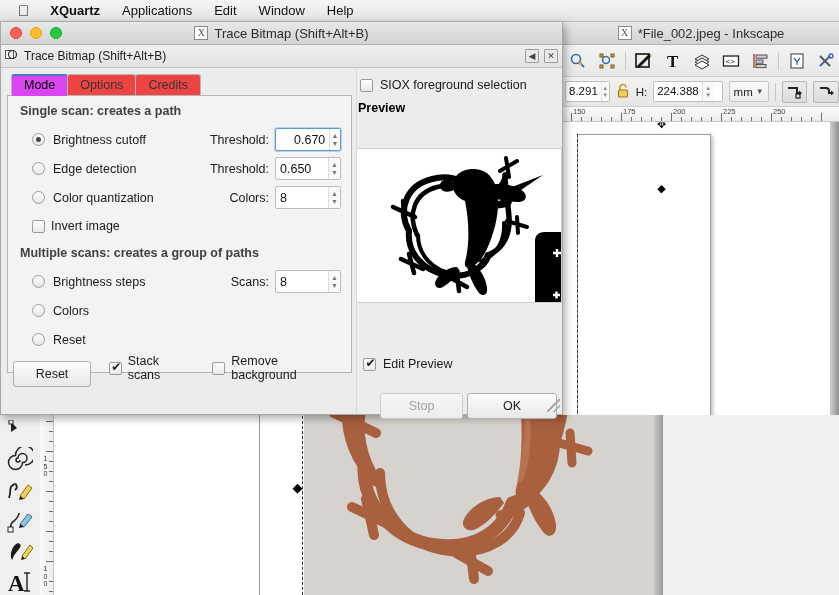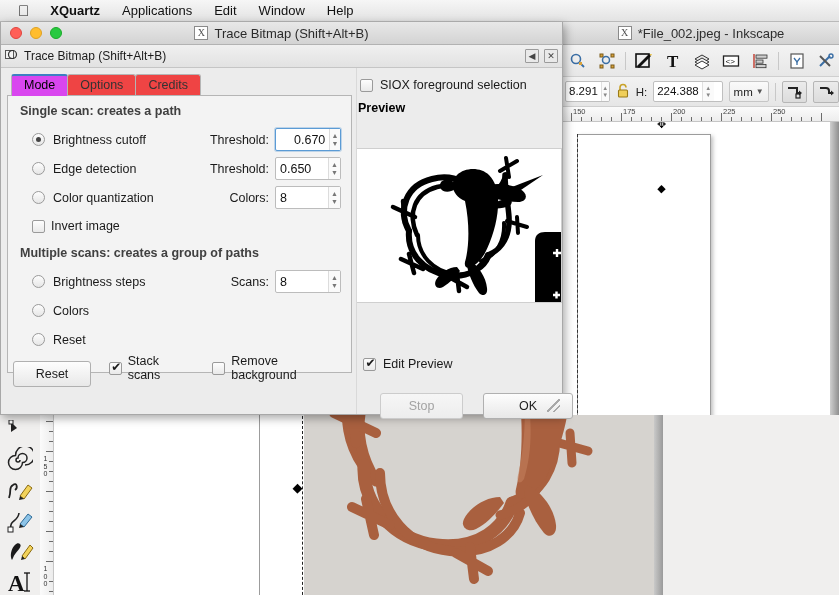--- a/index.html
+++ b/index.html
@@ -137,21 +137,21 @@
     background:linear-gradient(#fdfdfd,#e8e8e8);
     font-size:12.5px; color:#1d1d1d; text-align:center;
     display:flex; align-items:center; justify-content:center;
     font-family:"Liberation Sans",sans-serif;
   }
   .btn.disabled{ color:#a3a3a3; background:linear-gradient(#f6f6f6,#ededed); border-color:#ccc; }
   #reset-btn{ position:absolute; left:12px; top:12px; width:78px; height:26px; }
   #lp-row{ position:absolute; left:362px; top:8px; display:flex; align-items:center; gap:7px; }
   #update-btn{ width:96px; height:24px; }
   #stop-btn{ position:absolute; left:379px; top:44px; width:83px; height:26px; }
-  #ok-btn{ position:absolute; left:466px; top:44px; width:90px; height:26px;margin-left:16px; }
+  #ok-btn{ position:absolute; left:466px; top:44px; width:90px; height:26px; }
   #grip{
     position:absolute; right:2px; bottom:2px; width:13px; height:13px;
     background:
       linear-gradient(135deg,transparent 45%,#a9a9a9 45%,#a9a9a9 55%,transparent 55%),
       linear-gradient(135deg,transparent 70%,#a9a9a9 70%,#a9a9a9 80%,transparent 80%);
   }
   .fieldsep{ position:absolute; left:355px; top:0; bottom:0; width:1px; background:#d9d9d9; }
 
   
   #ink-window{

